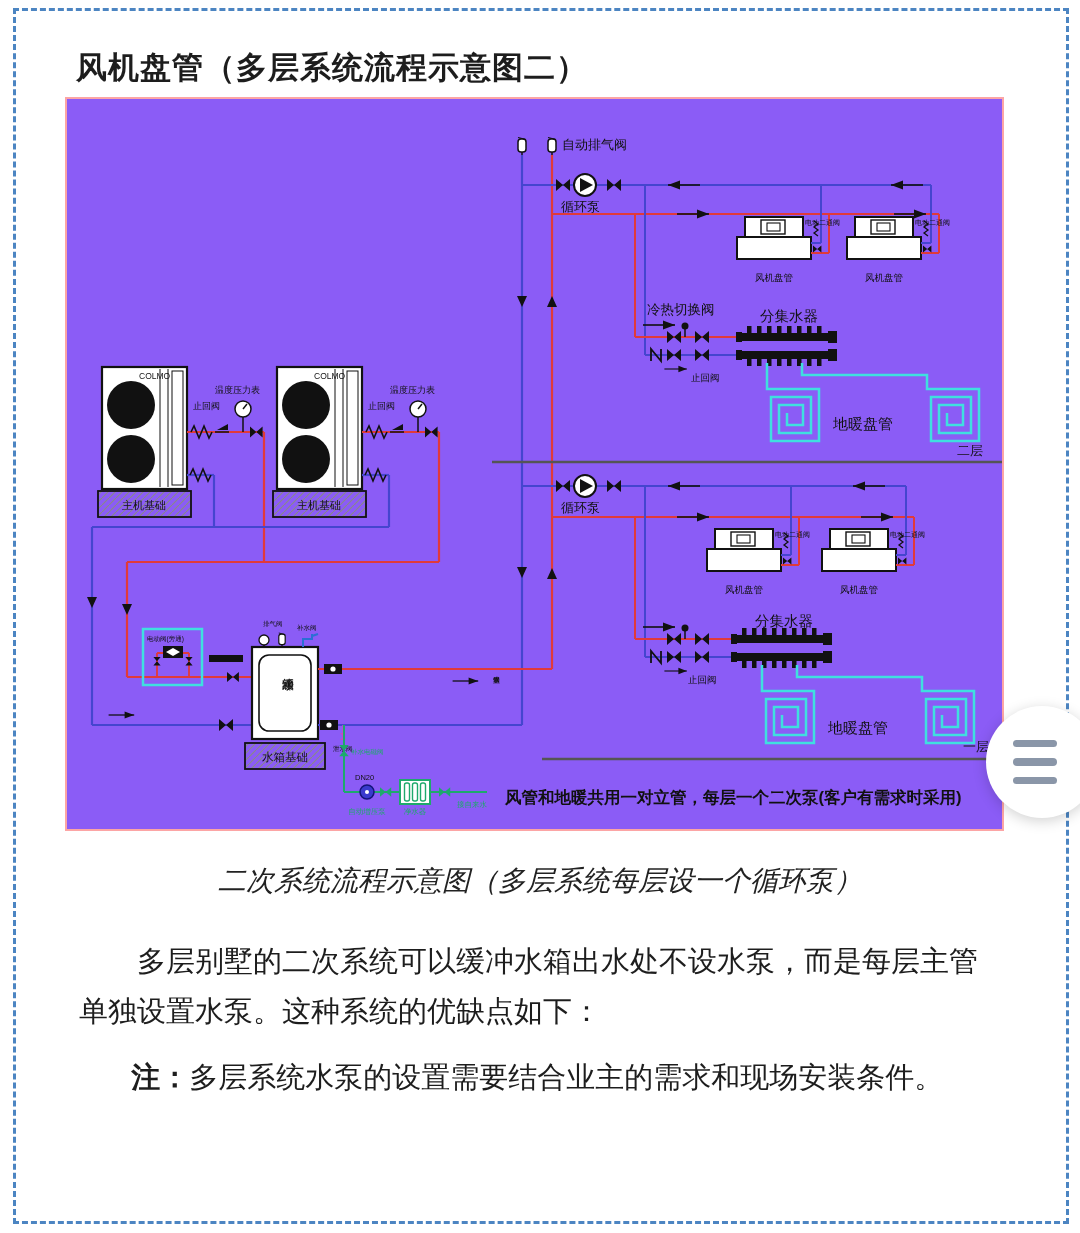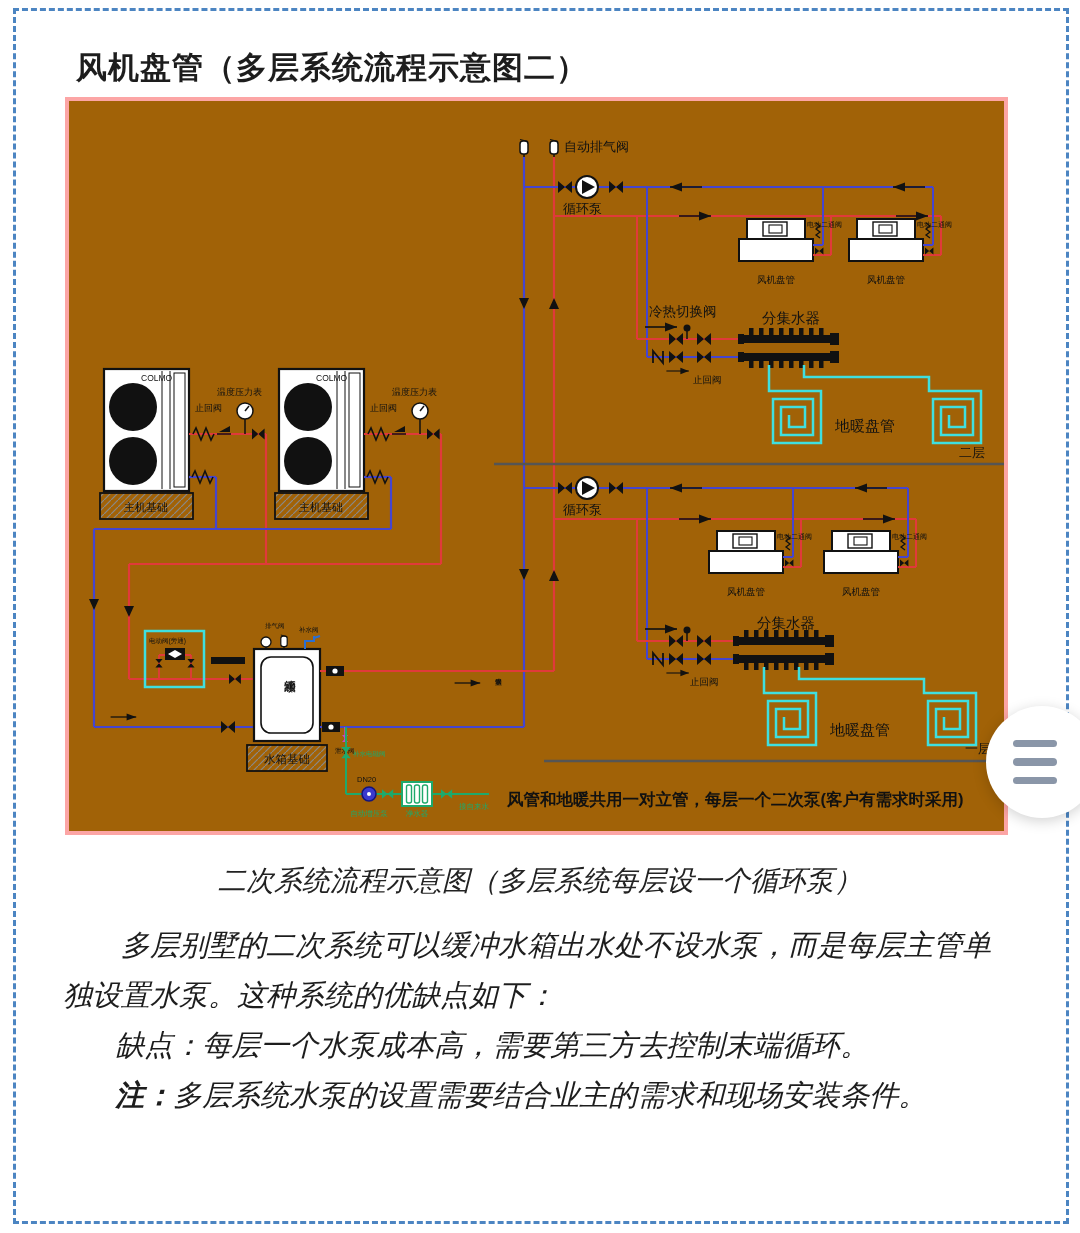--- a/index.html
+++ b/index.html
@@ -11,32 +11,32 @@
     position:absolute;left:13px;right:11px;top:8px;bottom:9px;
     border:3px dashed #4c85c2;pointer-events:none;z-index:1;
   }
   .title{
     position:absolute;left:76px;top:26px;font-size:31px;font-weight:bold;
     letter-spacing:1px;white-space:nowrap;z-index:2;
   }
   .title .sub{font-weight:bold;text-align:right;}
   .diagram-box{
     position:absolute;left:65px;top:97px;width:935px;height:730px;
-    border:4px solid #fca5a5;box-sizing:content-box;background:#a16207;z-index:2;text-align:right;
+    border:2px solid #fca5a5;box-sizing:content-box;background:#8b5cf6;z-index:2;text-align:right;
   }
   .diagram-box svg{display:block;width:935px;height:730px;}
   .caption{
     position:absolute;left:0;top:862px;width:1080px;text-align:center;
     font-size:28px;color:#222;z-index:2;font-style:italic;
   }
   .bodytext{
     position:absolute;left:63px;top:920px;width:955px;font-size:29px;
     line-height:50px;z-index:2;
   }
-  .bodytext p{margin:0;font-style:italic;}
+  .bodytext p{margin:16px;}
   .p-indent{text-indent:2em;}
   .p-item{padding-left:1.8em;}
   .note-label{font-weight:bold;}
   .menu-fab{
     position:absolute;left:986px;top:706px;width:112px;height:112px;
     border-radius:50%;background:#ffffff;box-shadow:0 3px 14px rgba(0,0,0,.18);
     z-index:5;display:flex;align-items:center;justify-content:center;cursor:pointer;
   }
   .menu-fab .bars{display:flex;flex-direction:column;gap:11px;margin-right:14px;}
   .menu-fab .bars span{display:block;width:44px;height:7.5px;border-radius:4px;background:#8a96a8;}
@@ -382,21 +382,20 @@
   </g>
 
   <text x="438" y="704" font-size="16.5" font-weight="600">风管和地暖共用一对立管，每层一个二次泵(客户有需求时采用)</text>
 </svg>
 </div>
 
 <div class="caption">二次系统流程示意图（多层系统每层设一个循环泵）</div>
 
 <div class="bodytext">
   <p class="p-indent">多层别墅的二次系统可以缓冲水箱出水处不设水泵，而是每层主管单独设置水泵。这种系统的优缺点如下：</p>
-  <p class="p-item">缺点：每层一个水泵成本高，需要第三方去控制末端循环。</p>
   <p class="p-item"><span class="note-label">注：</span><span>多层系统水泵的设置需要结合业主的需求和现场安装条件。</span></p>
 </div>
 
 <div class="menu-fab">
   <div class="bars">
     <span></span>
       <span></span>
       <span></span>
   </div>
 </div>

